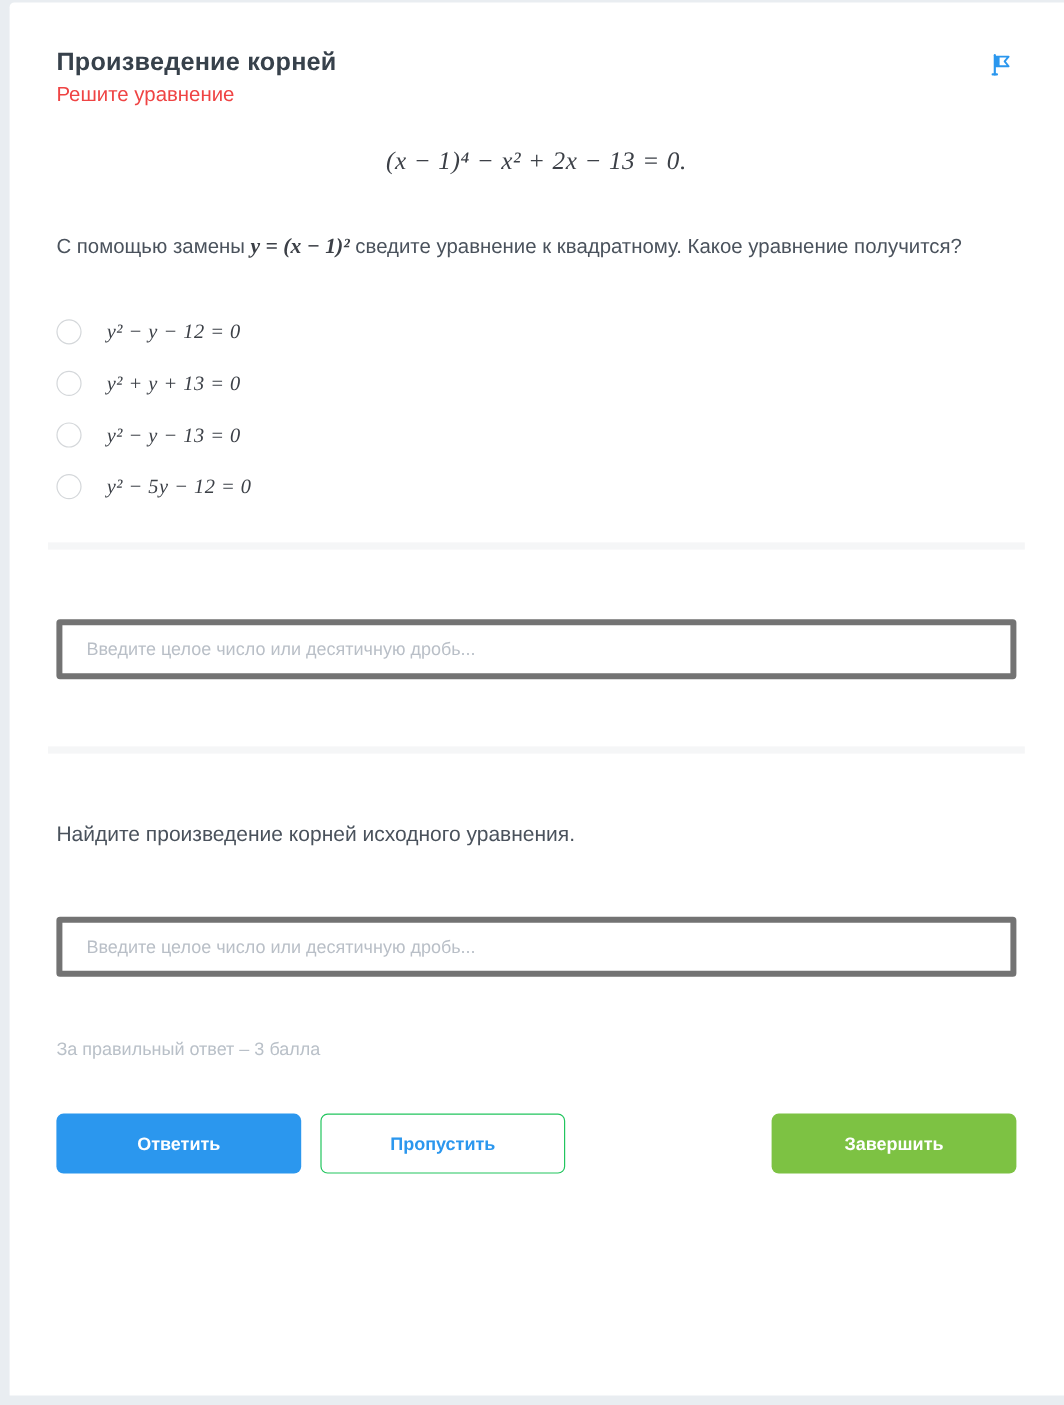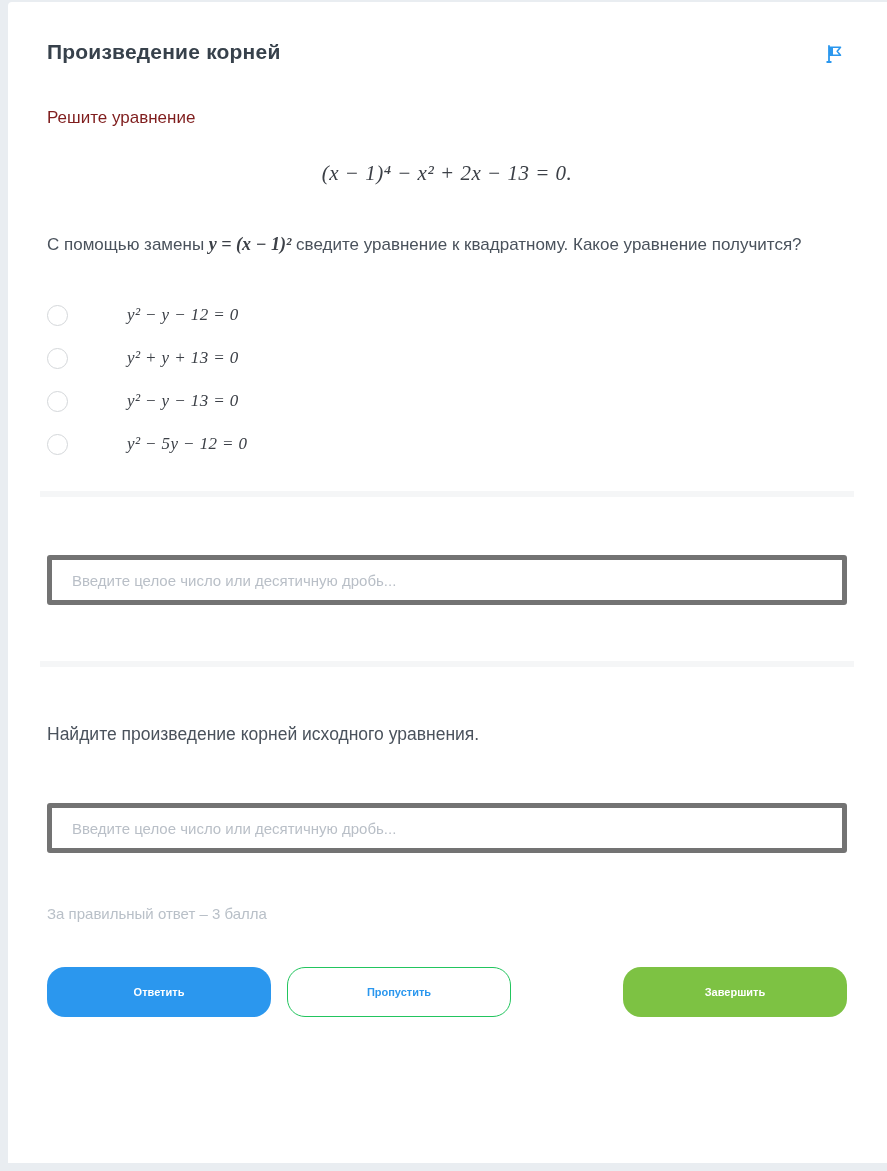--- a/index.html
+++ b/index.html
@@ -39,23 +39,22 @@
     letter-spacing: 0.2px;
   }
   .flag-btn {
     background: none;
     border: none;
     padding: 2px;
     cursor: pointer;
     margin-top: 2px;
   }
   .intro {
-    margin-top: 39px;
     font-size: 17px;
-    color: #7f1d1d;
+    color: #ef4444;
   }
   .math {
     font-family: Liberation Serif, serif;
     font-style: italic;
     color: #3c4047;
   }
   .equation {
     margin-top: 33px;
     text-align: center;
     font-size: 21px;
@@ -70,23 +69,23 @@
   }
   .substitution .math {
     font-size: 18px;
     font-weight: bold;
   }
   .options {
     margin-top: 51px;
   }
   .option-row {
     display: flex;
+    align-items: center;
     margin-bottom: 22px;
     cursor: pointer;
-    gap: 38px;
   }
   .radio {
     width: 19px;
     height: 19px;
     border: 1px solid #d4d7da;
     border-radius: 50%;
     background: #fff;
     flex: 0 0 auto;
   }
   .option-label {
@@ -130,24 +129,24 @@
     font-size: 15px;
     color: #b9c0c8;
   }
   .buttons-row {
     display: flex;
     align-items: center;
     margin-top: 45px;
   }
   .btn {
     height: 50px;
-    width: 224px;
-    border-radius: 18px;
+    width: 204px;
+    border-radius: 6px;
     font-family: "Liberation Sans", sans-serif;
-    font-size: 11px;
+    font-size: 15px;
     font-weight: bold;
     cursor: pointer;
     box-sizing: border-box;
   }
   .btn-answer {
     background: #2b97ee;
     border: none;
     color: #ffffff;
   }
   .btn-skip {

